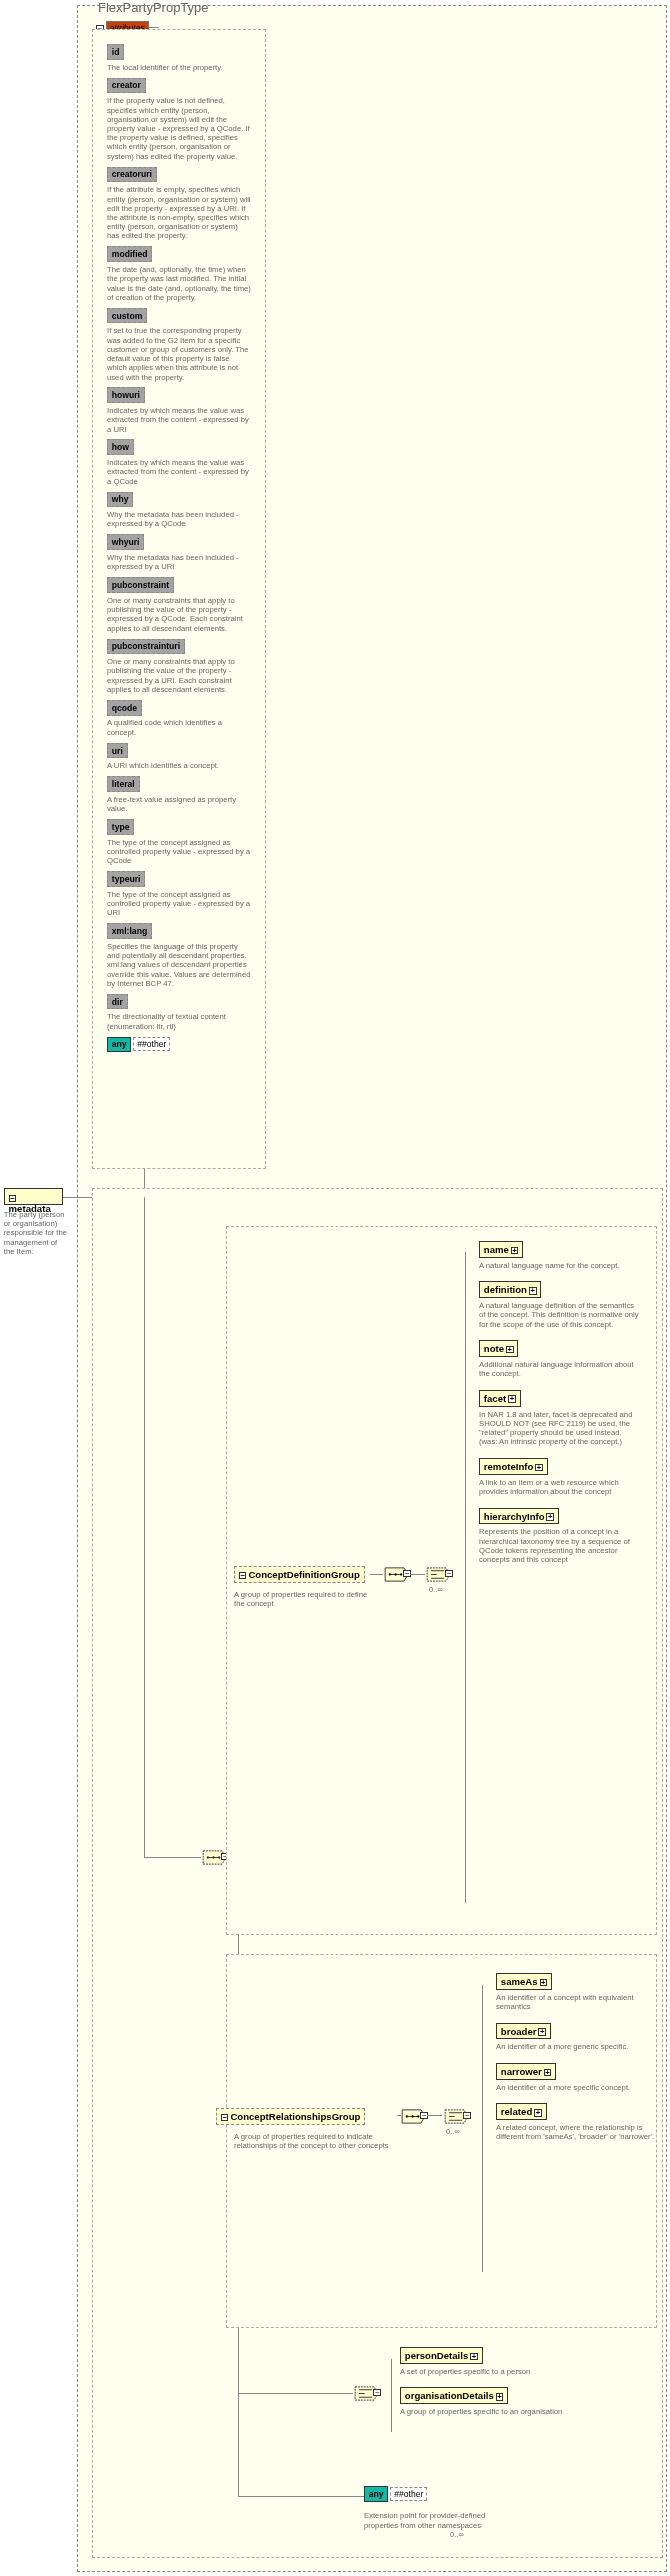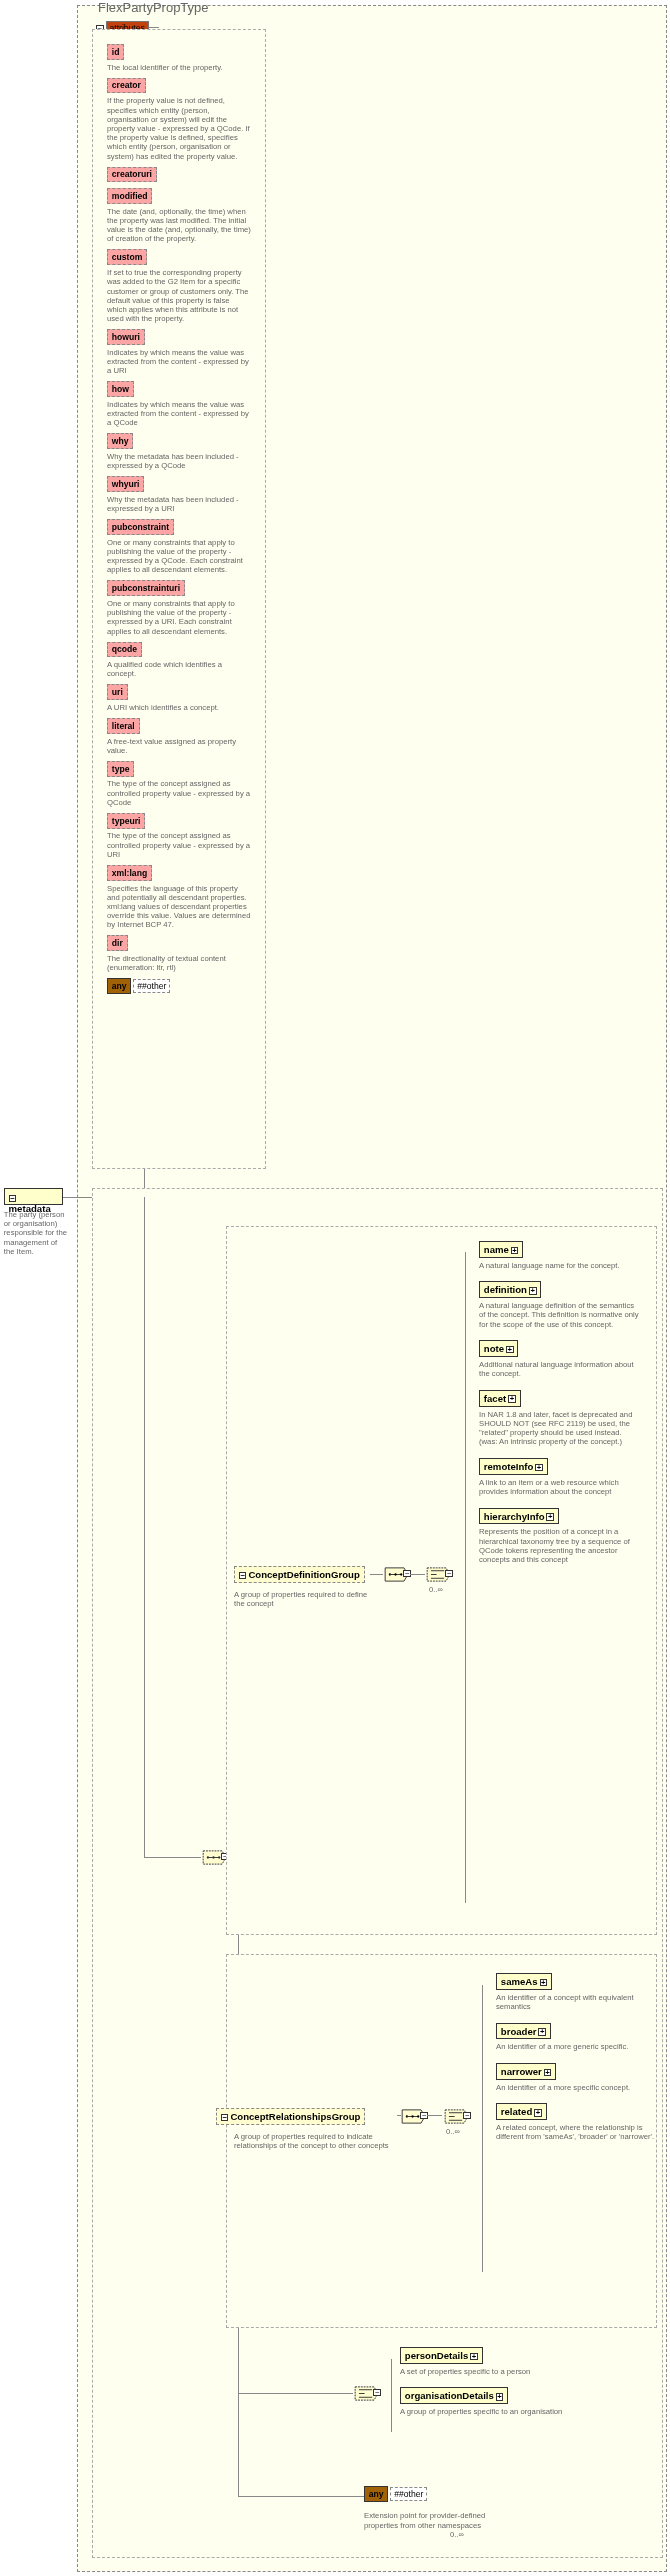--- a/index.html
+++ b/index.html
@@ -14,28 +14,28 @@
 .plus{display:inline-block;width:7.7px;height:7.7px;border:1px solid #333;text-align:center;line-height:5.7px;font-size:7.7px;background:#fff;margin-left:1.9px;vertical-align:middle}
 .desc{font-size:7.7px;color:#666;line-height:1.2;margin-top:2.9px}
 
 .seq{width:27px;height:17px;position:absolute}
 .seq svg{width:27px;height:17px}
 .choice{width:27px;height:17px;position:absolute}
 .choice svg{width:27px;height:17px}
 
 .attr-outer{position:absolute;left:92px;top:29px;width:174px;height:1140px;border:1px dashed #aaa;background:#fffff0;padding:2.9px}
 .attr-hdr{position:absolute;left:96px;top:21px}
-.attr-hdr .box{display:inline-block;border:1px solid #777;background:#c2410c;padding:1px 2.9px;font-size:8.6px;}
+.attr-hdr .box{display:inline-block;border:1px solid #777;background:#c2410c;padding:1px 2.9px;font-size:8.6px;font-style:italic}
 
 .attr-list{position:absolute;left:107px;top:44px}
 .attr{margin-bottom:5.7px;width:151px}
-.attr-box{display:inline-block;background:#fca5a5;border:1px dashed #888;padding:1.9px 3.8px;font-size:8.6px;font-weight:bold}
+.attr-box{display:inline-block;background:#a3a3a3;border:1px dashed #888;padding:1.9px 3.8px;font-size:8.6px;font-weight:bold}
 .attr .desc{width:144px}
 
-.any-box{display:inline-block;background:#a16207;border:1px solid #333;padding:1.9px 3.8px;font-size:8.6px;font-weight:bold}
+.any-box{display:inline-block;background:#14b8a6;border:1px solid #333;padding:1.9px 3.8px;font-size:8.6px;font-weight:bold}
 .any-sub{display:inline-block;background:#fff;border:1px dashed #888;padding:1px 2.9px;font-size:8.6px;margin-left:1.9px}
 
 .lower{position:absolute;left:92px;top:1188px;width:571px;height:1370px;border:1px dashed #aaa;background:#fffff0}
 
 .group-box{position:absolute;background:#fffdd0;border:1px dashed #888;padding:1.9px 3.8px;font-size:9.6px;font-weight:bold}
 .elem-box{background:#ffffcc;border:1px solid #333;padding:1.9px 3.8px;font-size:9.6px;font-weight:bold;display:inline-block;position:relative}
 .stack::before{content:"";position:absolute;top:1.9px;left:1.9px;right:-1.9px;bottom:-1.9px;border:1px solid #888;z-index:-1;background:#fffff0}
 
 .cdg-outer{position:absolute;left:226px;top:1226px;width:431px;height:709px;border:1px dashed #aaa;background:#fffff0}
 .cdg{position:absolute;left:234px;top:1566px}
@@ -91,21 +91,21 @@
 <div class="hline" style="left:128px;top:1197px;width:15.3px"></div>
 <div class="hline" style="left:144px;top:27px;width:15.3px"></div>
 
 <div class="attr-hdr">
   <span class="minus">−</span><span class="box">attributes</span>
 </div>
 <div class="attr-outer"></div>
 <div class="attr-list" id="attr-list">
       <div class="attr"><span class="attr-box">id</span><div class="desc">The local identifier of the property.</div></div>
       <div class="attr"><span class="attr-box">creator</span><div class="desc">If the property value is not defined, specifies which entity (person, organisation or system) will edit the property value - expressed by a QCode. If the property value is defined, specifies which entity (person, organisation or system) has edited the property value.</div></div>
-      <div class="attr"><span class="attr-box">creatoruri</span></div>
+      <div class="attr"><span class="attr-box">creatoruri</span><div class="desc">If the attribute is empty, specifies which entity (person, organisation or system) will edit the property - expressed by a URI. If the attribute is non-empty, specifies which entity (person, organisation or system) has edited the property.</div></div>
       <div class="attr"><span class="attr-box">modified</span><div class="desc">The date (and, optionally, the time) when the property was last modified. The initial value is the date (and, optionally, the time) of creation of the property.</div></div>
       <div class="attr"><span class="attr-box">custom</span><div class="desc">If set to true the corresponding property was added to the G2 Item for a specific customer or group of customers only. The default value of this property is false which applies when this attribute is not used with the property.</div></div>
       <div class="attr"><span class="attr-box">howuri</span><div class="desc">Indicates by which means the value was extracted from the content - expressed by a URI</div></div>
       <div class="attr"><span class="attr-box">how</span><div class="desc">Indicates by which means the value was extracted from the content - expressed by a QCode</div></div>
       <div class="attr"><span class="attr-box">why</span><div class="desc">Why the metadata has been included - expressed by a QCode</div></div>
       <div class="attr"><span class="attr-box">whyuri</span><div class="desc">Why the metadata has been included - expressed by a URI</div></div>
       <div class="attr"><span class="attr-box">pubconstraint</span><div class="desc">One or many constraints that apply to publishing the value of the property - expressed by a QCode. Each constraint applies to all descendant elements.</div></div>
       <div class="attr"><span class="attr-box">pubconstrainturi</span><div class="desc">One or many constraints that apply to publishing the value of the property - expressed by a URI. Each constraint applies to all descendant elements.</div></div>
       <div class="attr"><span class="attr-box">qcode</span><div class="desc">A qualified code which identifies a concept.</div></div>
       <div class="attr"><span class="attr-box">uri</span><div class="desc">A URI which identifies a concept.</div></div>

